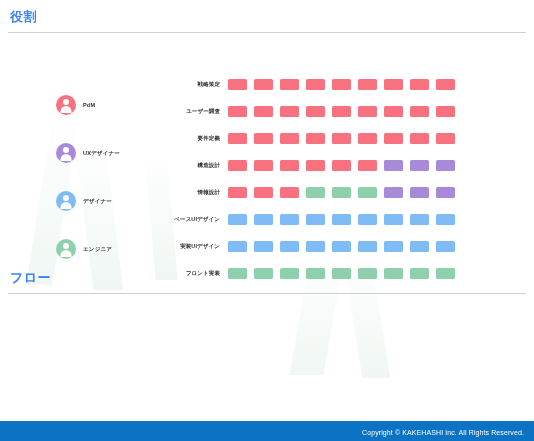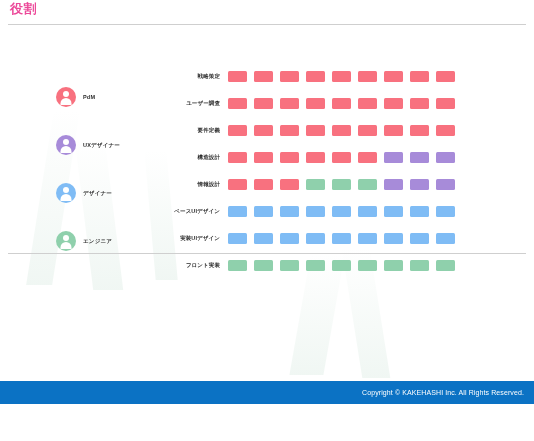--- a/index.html
+++ b/index.html
@@ -25,22 +25,22 @@
   .ray.r4 { left: 352px; top: 248px; width: 28px; height: 130px; transform: skewX(9deg); }
   .ray.r5 { left: 150px; top: 150px; width: 22px; height: 130px; transform: skewX(5deg); }
 
   .page { position: relative; z-index: 2; }
 
   
   .section-title {
     font-size: 13px;
     font-weight: bold;
     letter-spacing: .5px;
-    padding: 0 0 6px 10px;
-    color: #ec4899;
+    padding: 8px 0 6px 10px;
+    color: #3b82f6;
   }
   .rule { height: 1px; background: #cfcfcf; margin: 0 8px 0 8px; }
 
   
   .roles-block {
     position: relative;
     height: 228px;
   }
   .roles-list {
     position: absolute;
@@ -286,20 +286,21 @@
             <div class="cell" style="background: rgb(143, 208, 172);"></div>
             <div class="cell" style="background: rgb(143, 208, 172);"></div>
             <div class="cell" style="background: rgb(143, 208, 172);"></div>
             <div class="cell" style="background: rgb(143, 208, 172);"></div>
           </div>
         </div>
       </div>
 
   </div>
 
+  <div class="section-title">フロー</div>
   <div class="rule"></div>
 
   <div class="flow-block">
 
     <svg class="loop-svg" width="534" height="441">
       <path d="M 256 331 L 256 321 L 465 321 L 465 372" fill="none" stroke="#F0536A" stroke-width="1.6"></path>
       <polygon points="250,331 262,331 256,345" fill="#F0536A"></polygon>
     </svg>
 
   </div>

